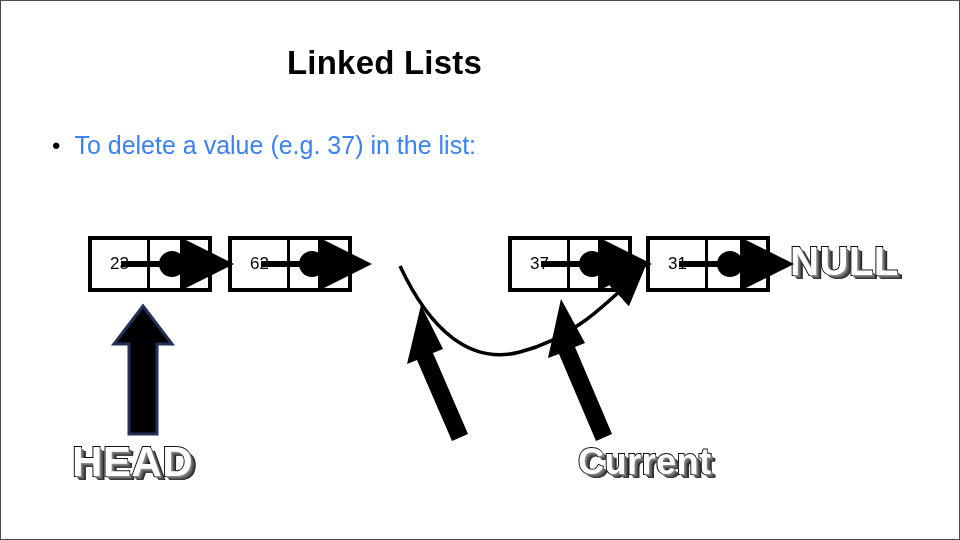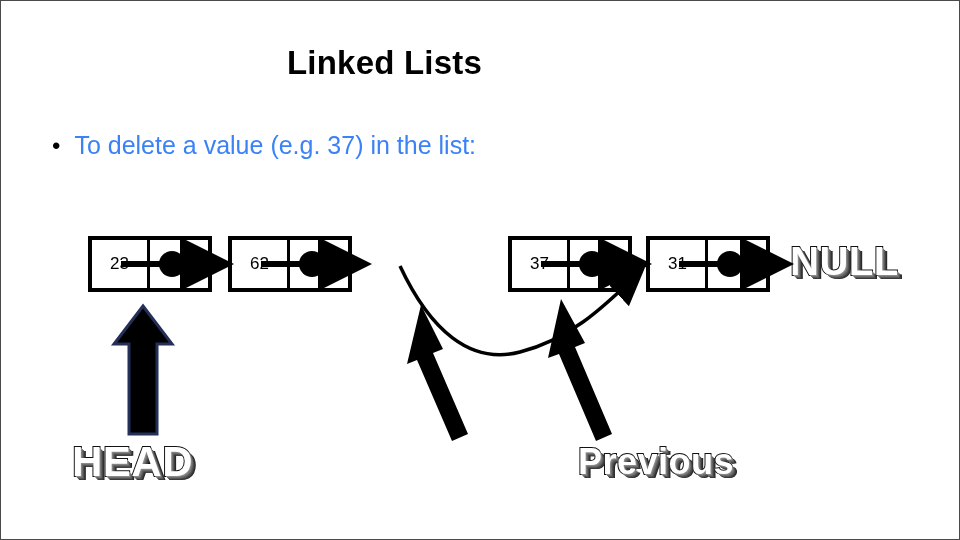--- a/index.html
+++ b/index.html
@@ -217,16 +217,16 @@
       <path d="M 421 305 L 443 349 L 433 353 L 468 434 L 452 441 L 417 360 L 407 364 Z" fill="#000000"></path>
 
       <path d="M 561 299 L 585 343 L 575 347 L 612 434 L 596 441 L 559 354 L 548 358 Z" fill="#000000"></path>
     </svg>
 
     <div class="wordart" id="label-null">NULL</div>
 
     <div class="wordart" id="label-head">HEAD</div>
 
 
-    <div class="wordart" id="label-current">Previous</div>
+    <div class="wordart" id="label-current">Current</div>
 
   </div>
 </div>
 
 </body></html>

